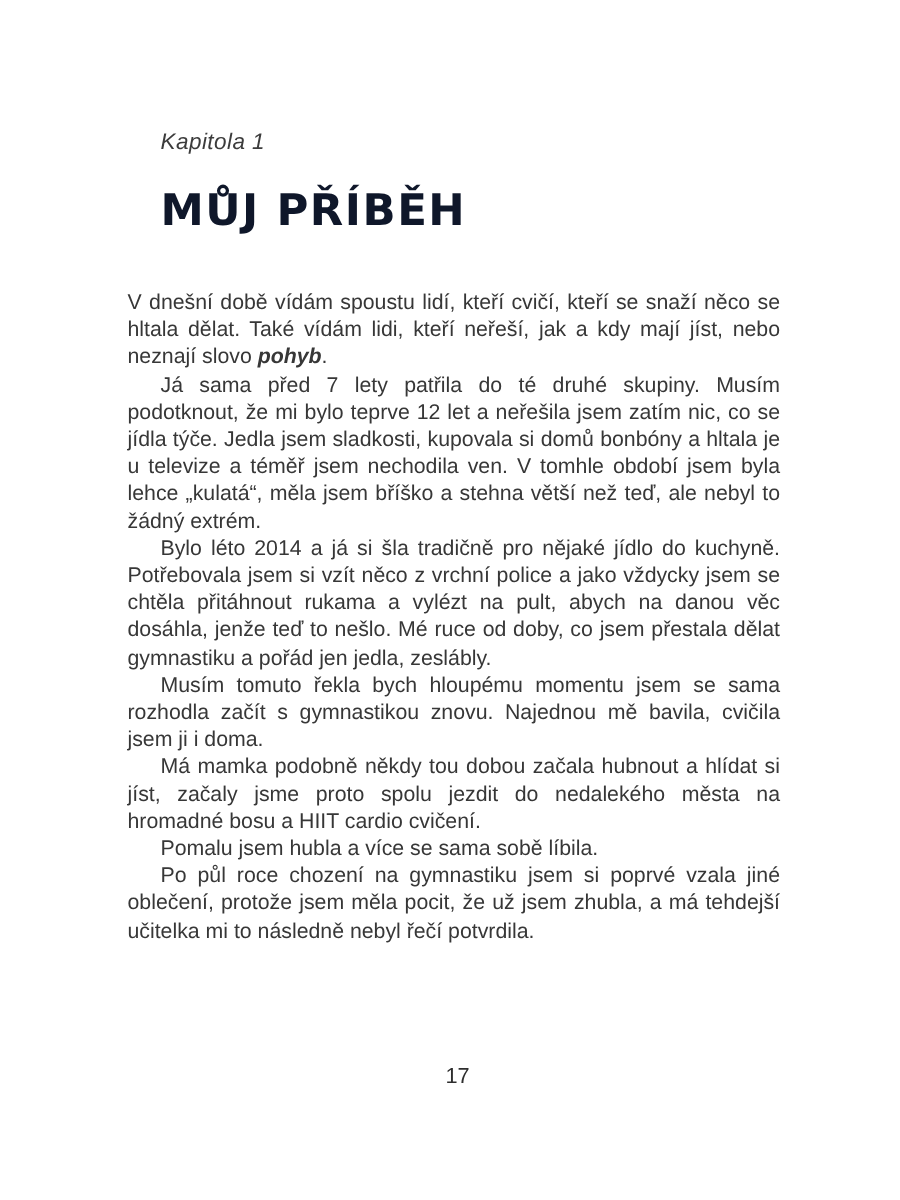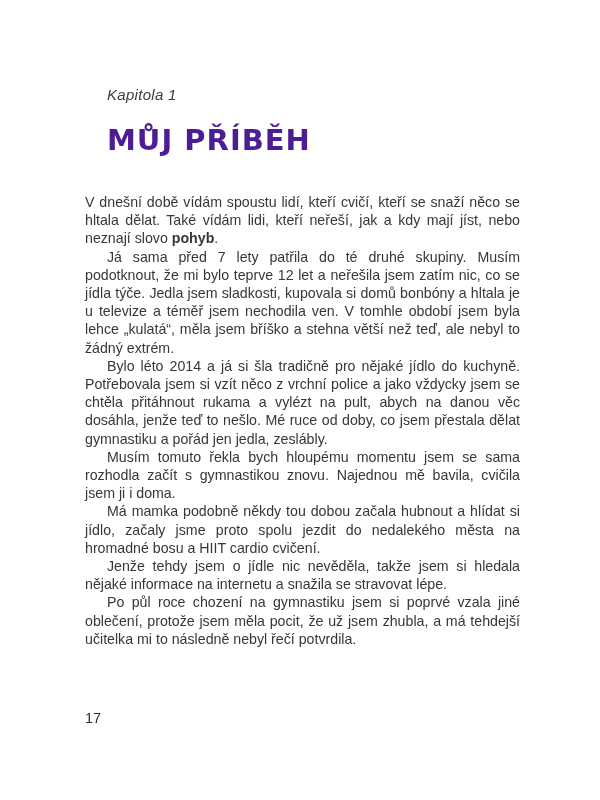--- a/index.html
+++ b/index.html
@@ -29,65 +29,66 @@
     letter-spacing: 0.3px;
     color: #3c3c3c;
   }
   .chapter-title {
     margin: 22px 0 0 0;
     padding-left: 22px;
     font-family: "DejaVu Sans", "Liberation Sans", sans-serif;
     font-weight: bold;
     font-size: 29px;
     letter-spacing: 1px;
-    color: #4c1d95;
+    color: #0f172a;
     line-height: 1.1;
   }
   .body-text {
     margin-top: 36px;
     font-size: 14.2px;
     line-height: 18.2px;
     text-align: justify;
     color: #373737;
   }
   .body-text p {
     margin: 0;
     text-indent: 22px;
   }
   .body-text p.no-indent {
     text-indent: 0;
   }
   .term {
     font-weight: bold;
+    font-style: italic;
   }
   .page-number {
     position: absolute;
     left: 85px;
     top: 710px;
     width: 440px;
-    text-align: left;
+    text-align: center;
     font-size: 14.5px;
     color: #2e2e2e;
   }
 </style>
 </head>
 <body>
 
 <div class="page">
   <div class="content">
 
     <div class="chapter-label">Kapitola 1</div>
 
     <h1 class="chapter-title">MŮJ PŘÍBĚH</h1>
 
     <div class="body-text">
       <p class="no-indent"><span>V dnešní době vídám spoustu lidí, kteří cvičí, kteří se snaží něco se hltala dělat. Také vídám lidi, kteří neřeší, jak a kdy mají jíst, nebo neznají slovo </span><span class="term">pohyb</span><span>.</span></p>
       <p>Já sama před 7 lety patřila do té druhé skupiny. Musím podotknout, že mi bylo teprve 12 let a neřešila jsem zatím nic, co se jídla týče. Jedla jsem sladkosti, kupovala si domů bonbóny a hltala je u televize a téměř jsem nechodila ven. V tomhle období jsem byla lehce „kulatá“, měla jsem bříško a stehna větší než teď, ale nebyl to žádný extrém.</p>
       <p>Bylo léto 2014 a já si šla tradičně pro nějaké jídlo do kuchyně. Potřebovala jsem si vzít něco z vrchní police a jako vždycky jsem se chtěla přitáhnout rukama a vylézt na pult, abych na danou věc dosáhla, jenže teď to nešlo. Mé ruce od doby, co jsem přestala dělat gymnastiku a pořád jen jedla, zeslábly.</p>
       <p>Musím tomuto řekla bych hloupému momentu jsem se sama rozhodla začít s gymnastikou znovu. Najednou mě bavila, cvičila jsem ji i doma.</p>
-      <p>Má mamka podobně někdy tou dobou začala hubnout a hlídat si jídlo, začaly jsme proto spolu jezdit do nedalekého města na hromadné bosu a HIIT cardio cvičení.</p>
-      <p>Jenže tehdy jsem o jídle nic nevěděla, takže jsem si hledala nějaké informace na internetu a snažila se stravovat lépe.</p>
+      <p>Má mamka podobně někdy tou dobou začala hubnout a hlídat si jíst, začaly jsme proto spolu jezdit do nedalekého města na hromadné bosu a HIIT cardio cvičení.</p>
+      <p>Pomalu jsem hubla a více se sama sobě líbila.</p>
       <p>Po půl roce chození na gymnastiku jsem si poprvé vzala jiné oblečení, protože jsem měla pocit, že už jsem zhubla, a má tehdejší učitelka mi to následně nebyl řečí potvrdila.</p>
     </div>
   </div>
 
   <div class="page-number">17</div>
 </div>
 
 </body></html>

